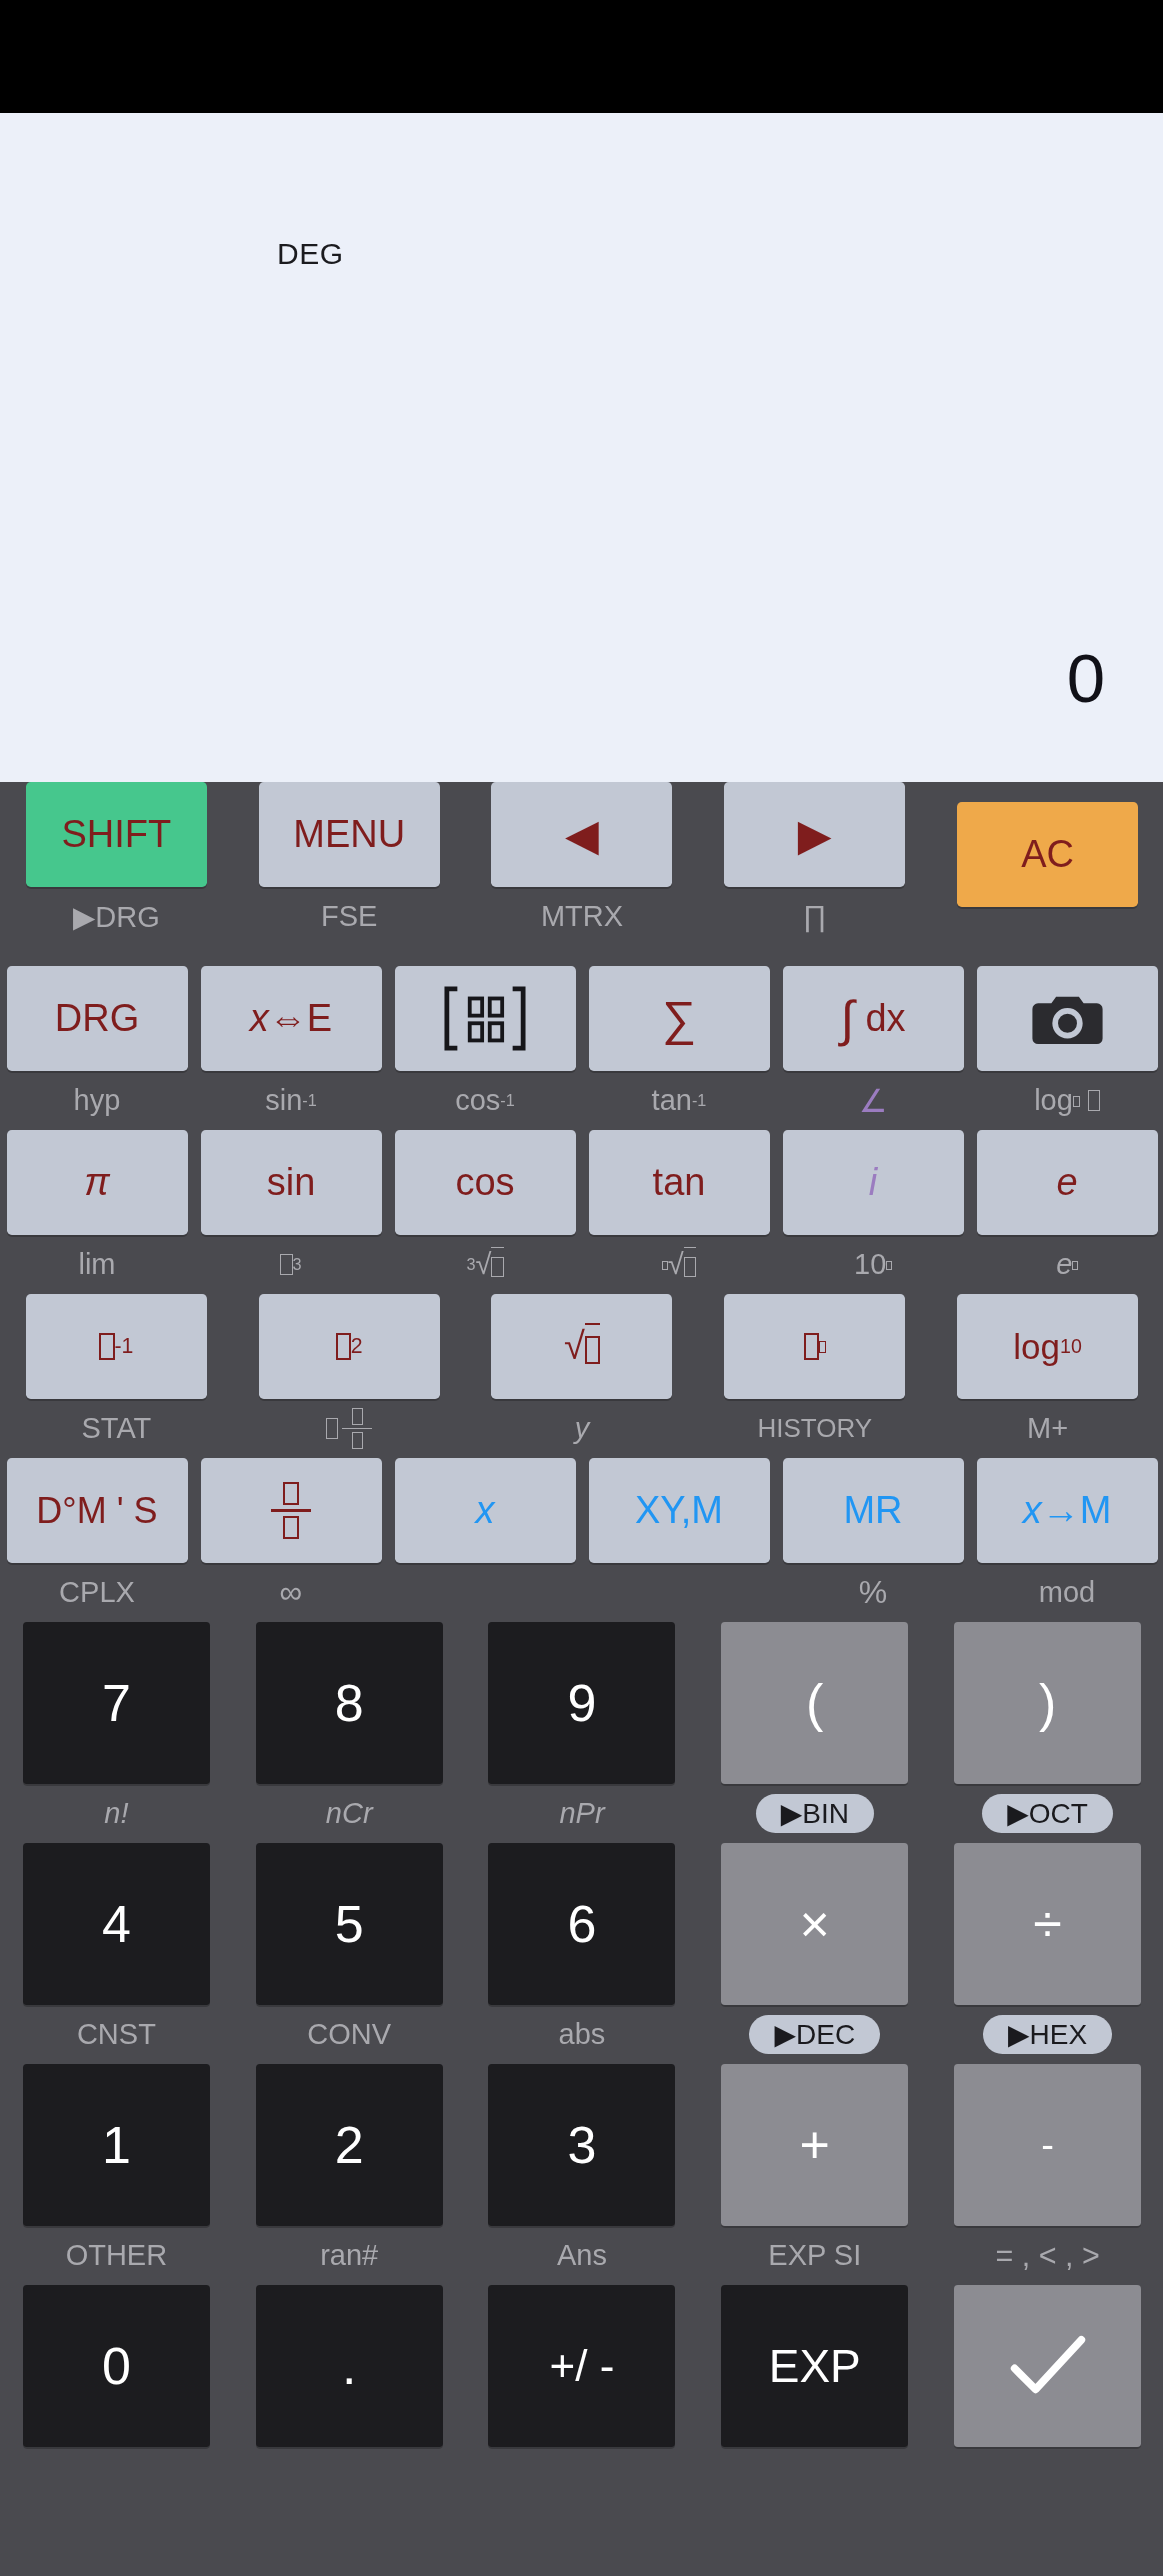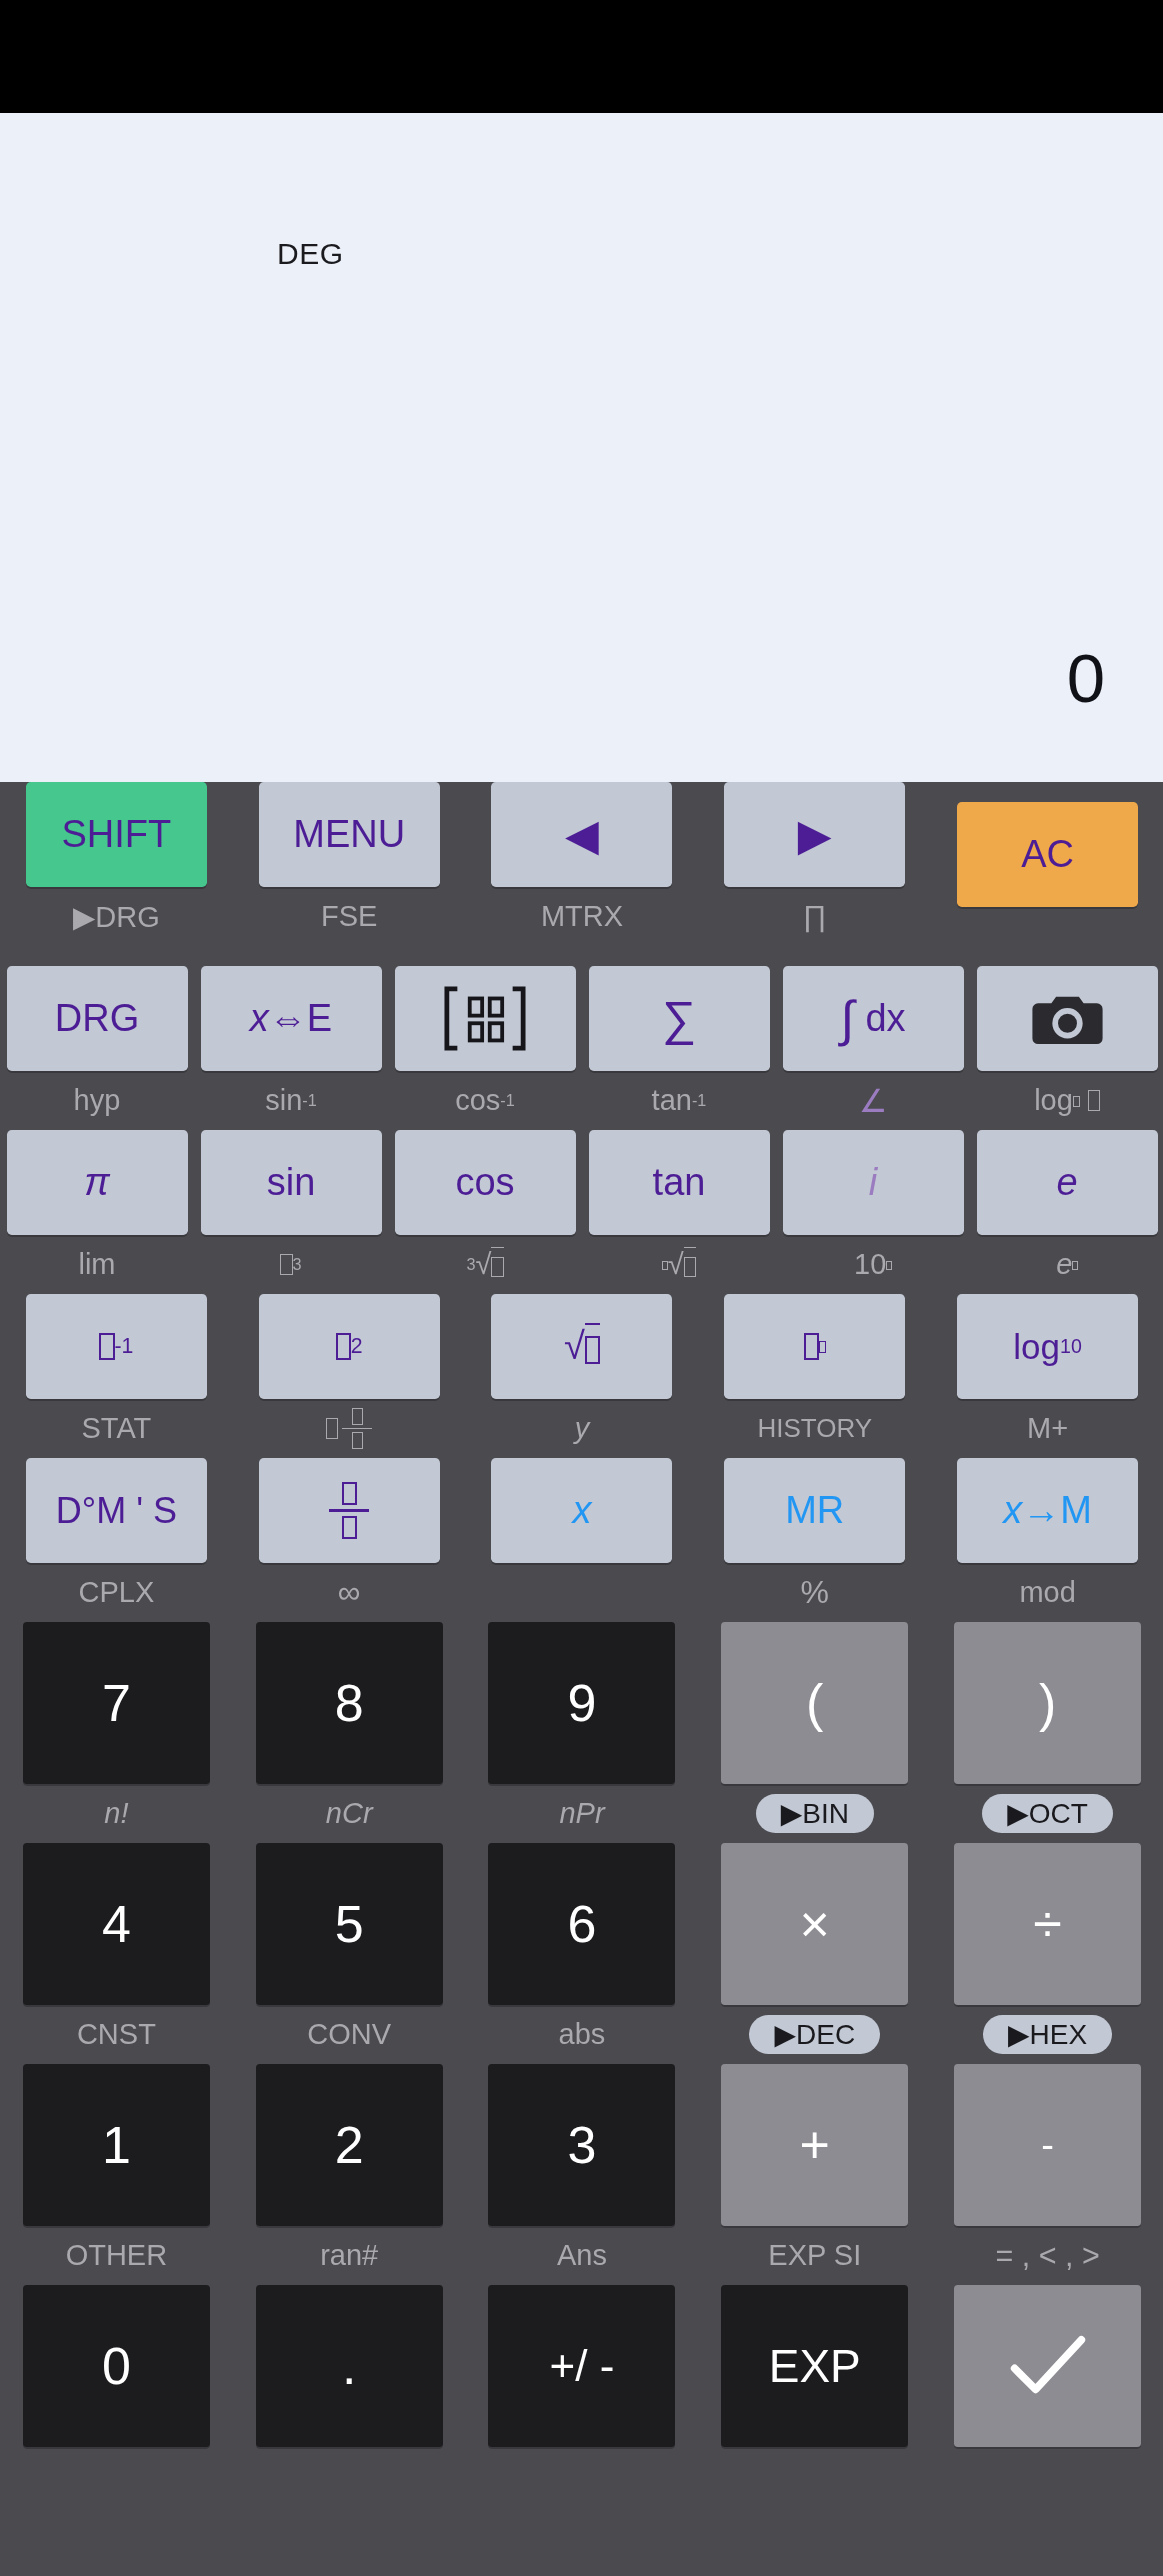--- a/index.html
+++ b/index.html
@@ -50,21 +50,21 @@
     flex: 1 1 0;
     display: flex; flex-direction: column; align-items: center;
     position: relative;
   }
 
   
   .key {
     width: 181px; height: 105px;
     border-radius: 4.8px;
     display: flex; align-items: center; justify-content: center;
-    font-size: 38px; color: #4c1d95;
+    font-size: 38px; color: #7f1d1d;
     background: #c2c8d4;
     box-shadow: 0 1.9px 0 rgba(0,0,0,.22);
     user-select: none;
   }
   .sub {
     height: 59px;
     display: flex; align-items: center; justify-content: center;
     font-size: 29px; color: #a9a9ae;
     white-space: nowrap;
   }
@@ -293,20 +293,24 @@
               <span class="boxf"></span>
             </span>
         </div>
         <div class="sub" style="font-size:32px">∞</div>
       </div>
       <div class="cell">
         <div class="key blue italic">x</div>
         <div class="sub blank">&nbsp;</div>
       </div>
       <div class="cell">
+        <div class="key blue">XY,M</div>
+        <div class="sub blank">&nbsp;</div>
+      </div>
+      <div class="cell">
         <div class="key blue">MR</div>
         <div class="sub" style="font-size:32px">%</div>
       </div>
       <div class="cell">
         <div class="key blue"><span class="italic">x</span>→M</div>
         <div class="sub">mod</div>
       </div>
     </div>
 
     <div class="row">

